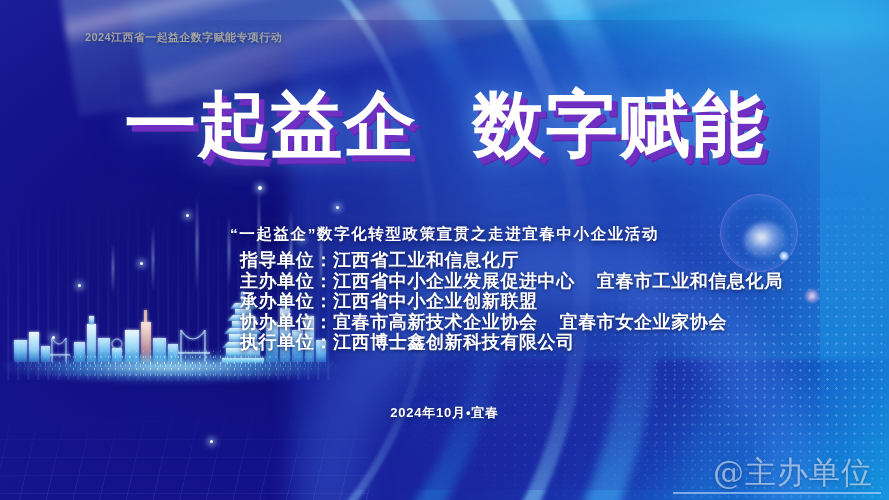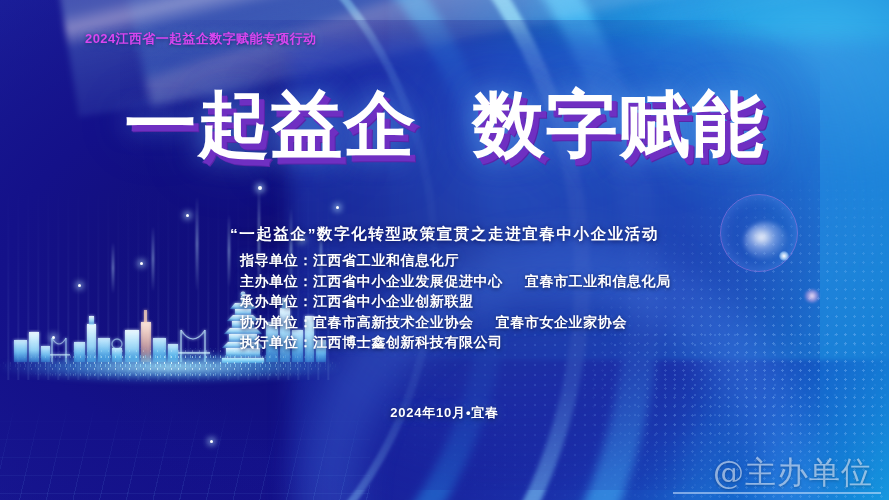--- a/index.html
+++ b/index.html
@@ -327,23 +327,23 @@
     height: 100px;
   }
 
   
   .content { position: absolute; inset: 0; }
 
   .kicker {
     position: absolute;
     left: 85px;
     top: 30px;
-    font-size: 13px;
+    font-size: 11px;
     font-weight: bold;
-    color: #d946ef;
+    color: #a3a3a3;
     letter-spacing: 0.4px;
     text-shadow: 0 1px 4px rgba(10,20,90,0.85), 0 0 10px rgba(140,210,255,0.4);
     white-space: nowrap;
   }
 
   .main-title {
     position: absolute;
     left: 0;
     right: 0;
     top: 88px;
@@ -375,21 +375,21 @@
     white-space: nowrap;
     text-shadow: 0 1px 5px rgba(8,14,80,0.9);
     margin-top: 36px;
   }
 
   .credits {
     position: absolute;
     left: 240px;
     top: 250px;
     width: 560px;
-    font-size: 14px;
+    font-size: 18px;
     line-height: 20.6px;
     font-weight: bold;
     color: #ffffff;
     letter-spacing: 0.6px;
     text-shadow: 0 1px 4px rgba(6,12,70,0.95), 0 0 9px rgba(90,160,255,0.35);
   }
   .credits .row { white-space: nowrap; }
   .credits .lbl { }
   .credits .sep { display: inline-block; width: 22px; }
   .credits .indent { display: inline-block; width: 84px; }

